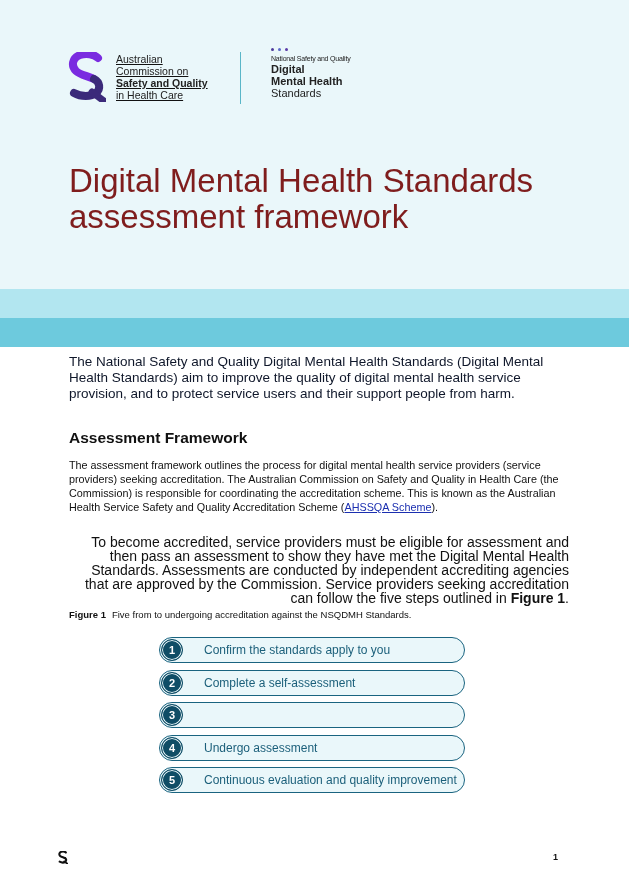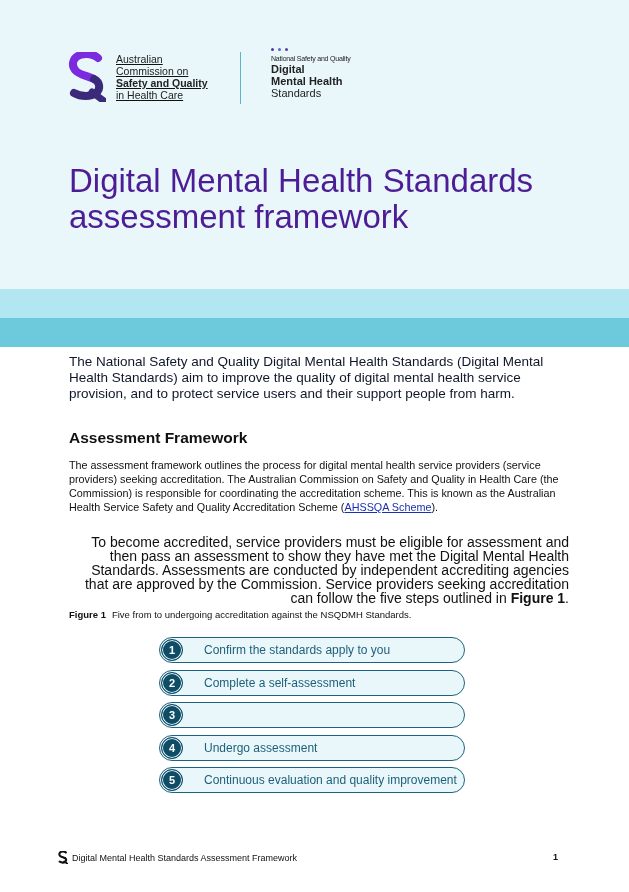--- a/index.html
+++ b/index.html
@@ -17,21 +17,21 @@
   .divider-v { position: absolute; left: 240px; top: 52px; width: 1px; height: 52px; background: #5ab6c8; }
   .logo2 { position: absolute; left: 271px; top: 48px; }
   .logo2 .dots { display: flex; gap: 4px; margin-bottom: 3px; }
   .logo2 .dot { width: 3px; height: 3px; border-radius: 50%; background: #4b3a9b; }
   .logo2 .dot:nth-child(2) { background: #5a67c8; }
   .logo2 .dot:nth-child(3) { background: #5b3ba8; }
   .logo2 .small { font-size: 7px; color: #222; letter-spacing: -0.2px; line-height: 9px; }
   .logo2 .big { font-size: 11px; font-weight: bold; color: #222; line-height: 12px; }
   .logo2 .reg { font-size: 11px; color: #222; line-height: 12px; }
 
-  .doc-title { position: absolute; left: 69px; top: 163px; font-size: 33px; line-height: 36px; color: #4c1d95; font-weight: normal; }
+  .doc-title { position: absolute; left: 69px; top: 163px; font-size: 33px; line-height: 36px; color: #7f1d1d; font-weight: normal; }
 
   .intro { position: absolute; left: 69px; top: 354px; width: 500px; font-size: 13.5px; line-height: 16px; color: #0f172a; }
   .h2 { position: absolute; left: 69px; top: 429px; font-size: 15.5px; font-weight: bold; color: #111; }
   .para1 { position: absolute; left: 69px; top: 458px; width: 500px; font-size: 10.8px; line-height: 14px; color: #111; }
   .para2 { position: absolute; left: 69px; top: 535px; width: 500px; font-size: 14px; line-height: 14px; color: #111; text-align: right; }
   a.link { color: #1b2fb0; text-decoration: underline; }
   .caption { position: absolute; left: 69px; top: 609px; font-size: 9.5px; color: #111; }
   .caption b { margin-right: 6px; }
 
   .steps { position: absolute; left: 159px; top: 637px; width: 306px; }
@@ -114,15 +114,14 @@
     <span class="label">Continuous evaluation and quality improvement</span>
   </div>
 </div>
 
 <div class="footer">
   <svg class="fmark" viewBox="0 0 38 50">
     <path d="M30 6 C26 2 18 1 12 3 C4 6 3 14 8 19 C12 23 20 24 26 27" fill="none" stroke="#111" stroke-width="8" stroke-linecap="round"></path>
     <path d="M26 27 C32 30 33 37 28 41 C23 45 13 45 6 41" fill="none" stroke="#111" stroke-width="8" stroke-linecap="round"></path>
     <path d="M24 40 L36 49" stroke="#111" stroke-width="7" stroke-linecap="round"></path>
   </svg>
-  <span>Digital Mental Health Standards Assessment Framework</span>
   <span class="page">1</span>
 </div>
 
 </body></html>

